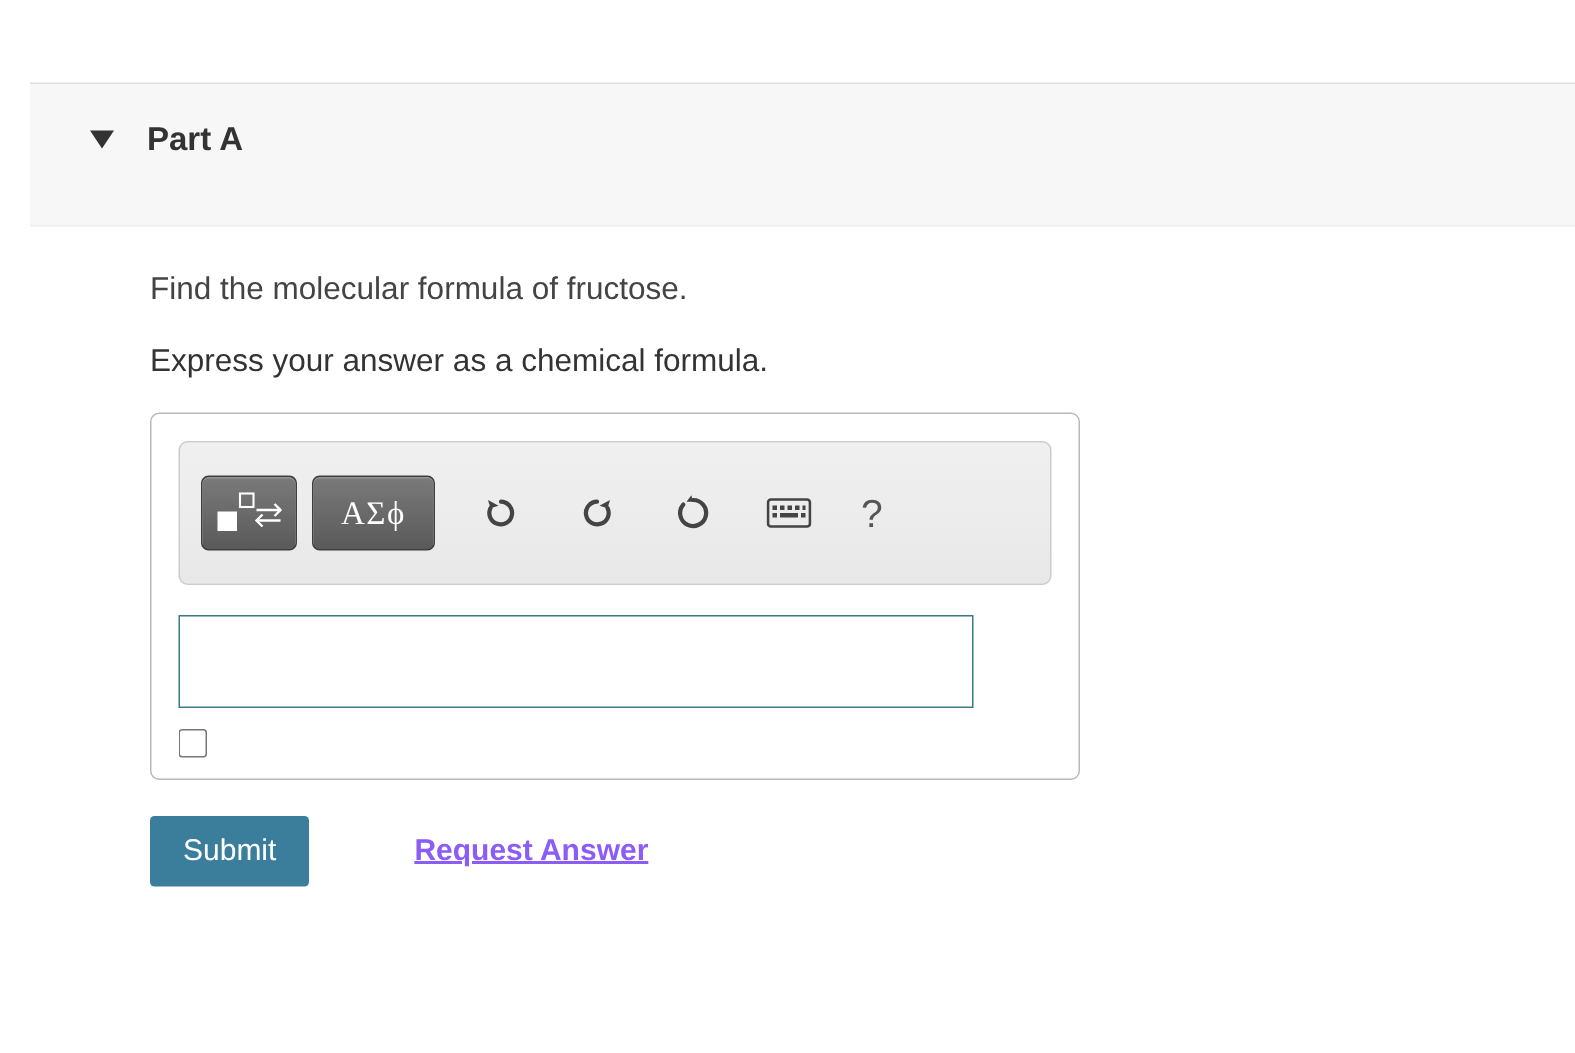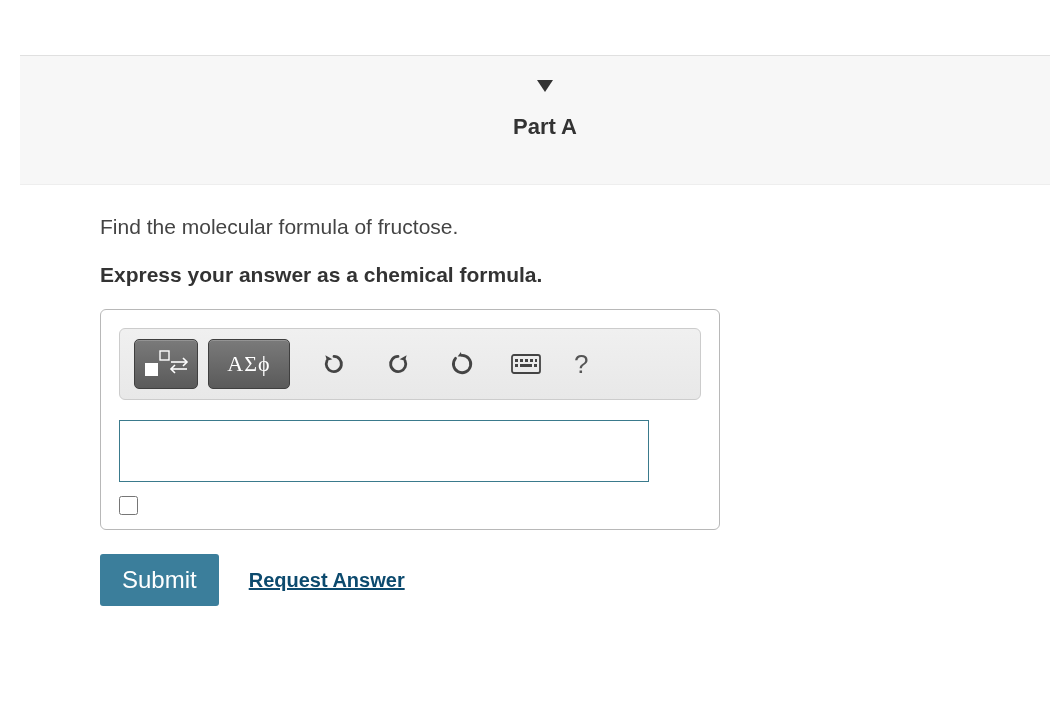--- a/index.html
+++ b/index.html
@@ -16,21 +16,20 @@
       margin-left: 20px;
     }
     .part-header {
       background: #f7f7f7;
       border-bottom: 1px solid #eee;
       padding: 24px 20px 44px 40px;
       display: flex;
       align-items: center;
       gap: 22px;
       margin-left: 20px;
-      flex-direction: column;
     }
     .caret-down {
       width: 0; height: 0;
       border-left: 8px solid transparent;
       border-right: 8px solid transparent;
       border-top: 12px solid #333;
     }
     .part-title {
       font-size: 22px;
       font-weight: 700;
@@ -39,35 +38,35 @@
     .content {
       padding: 30px 20px 20px 100px;
     }
     .prompt {
       font-size: 21px;
       color: #444;
       margin-bottom: 24px;
     }
     .instruction {
       font-size: 21px;
-      font-weight: 700;
+      font-weight: 400;
       color: #333;
       margin-bottom: 22px;
     }
     .answer-box {
       border: 1px solid #b8b8b8;
       border-radius: 6px;
       padding: 18px 18px 14px 18px;
       width: 620px;
     }
     .toolbar {
       background: linear-gradient(#f0f0f0, #e8e8e8);
       border: 1px solid #ccc;
       border-radius: 6px;
-      padding: 10px 14px;
+      padding: 22px 14px;
       display: flex;
       align-items: center;
       gap: 10px;
       margin-bottom: 20px;
     }
     .btn-dark {
       background: linear-gradient(#7a7a7a, #5a5a5a);
       border: 1px solid #3f3f3f;
       border-radius: 5px;
       width: 64px;
@@ -124,32 +123,33 @@
     }
     .actions {
       display: flex;
       align-items: center;
       gap: 30px;
       margin-top: 24px;
     }
     .submit-btn {
       background: #3b7e9b;
       color: #fff;
-      font-size: 24px;
+      font-size: 20px;
       border: none;
       border-radius: 3px;
       padding: 12px 22px;
       cursor: pointer;
     }
     .request-link {
-      color: #0c4a6e;
+      color: #8b5cf6;
       font-size: 20px;
       font-weight: 700;
       text-decoration: underline;
       cursor: pointer;
+      margin-left: 40px;
     }
   </style>
 </head>
 <body>
 
 <div class="top-rule"></div>
 
 <div class="part-header">
   <div class="caret-down"></div>
   <div class="part-title">Part A</div>

